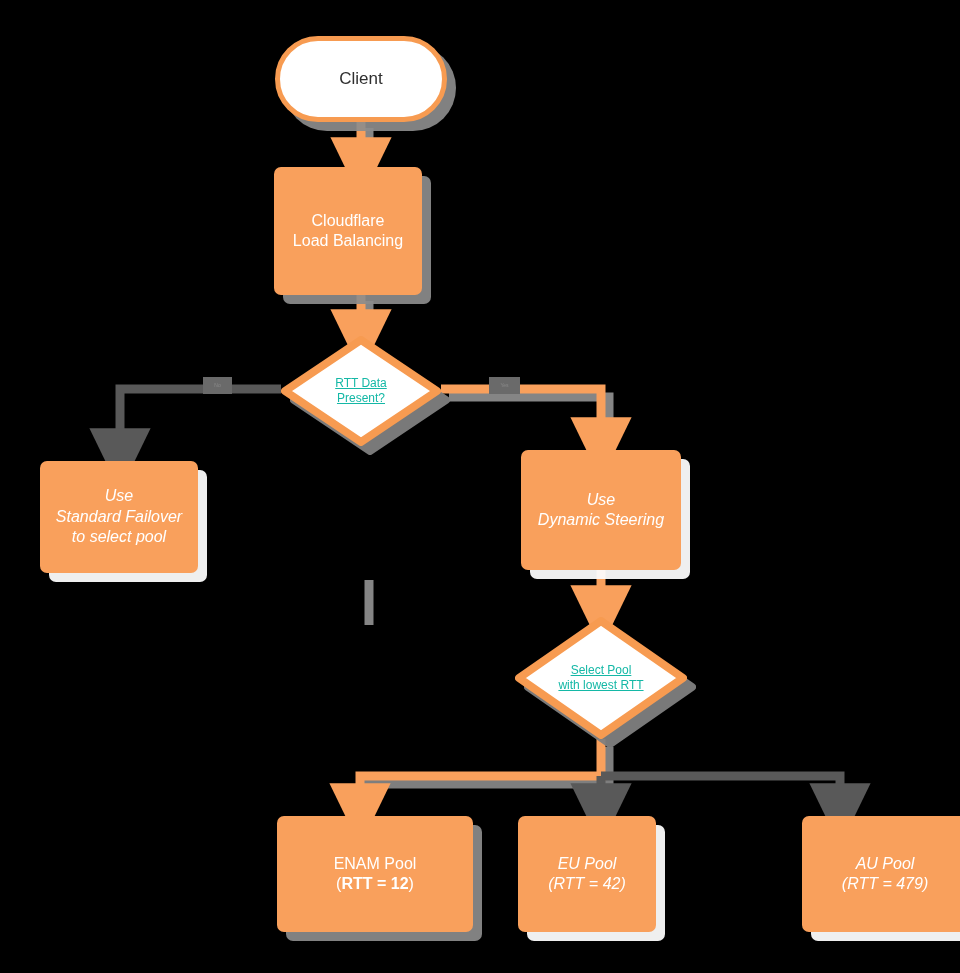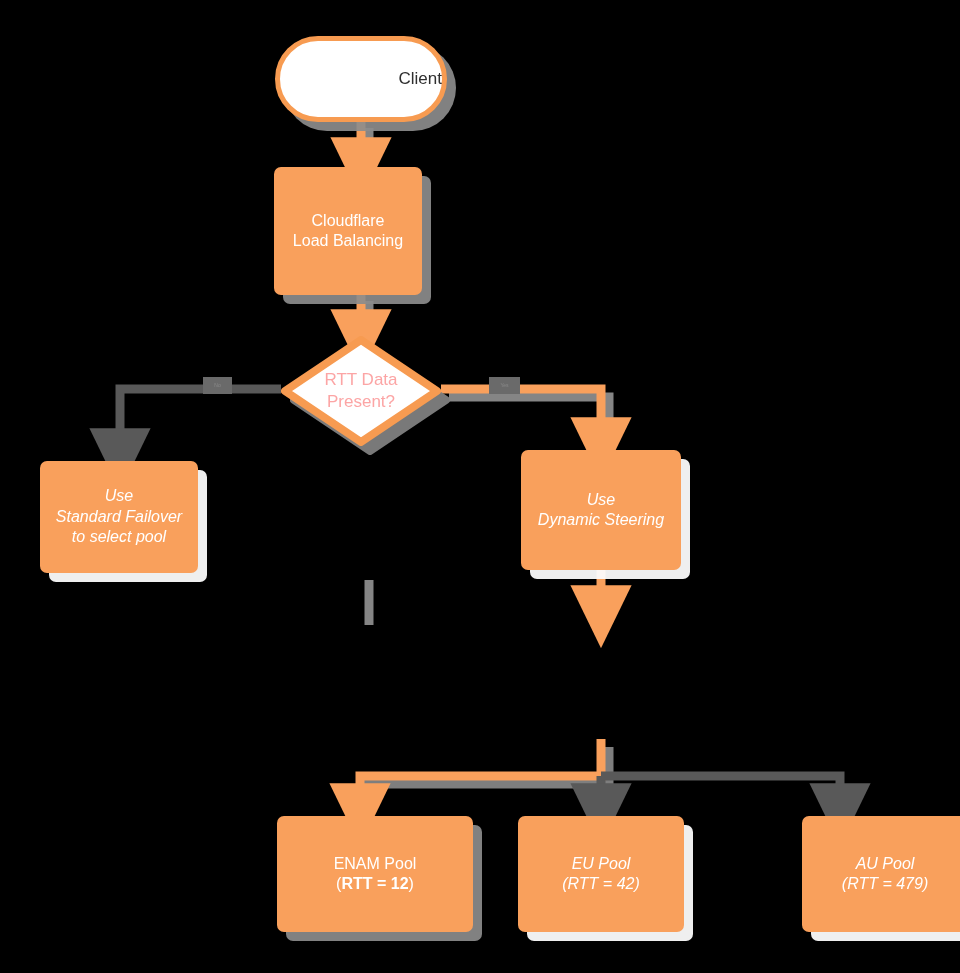--- a/index.html
+++ b/index.html
@@ -28,34 +28,34 @@
     text-align:center;
     line-height:1.28;
   }
   
   .n-pill{
     background:#ffffff;
     border:5px solid #F79B51;
     border-radius:44px;
     color:#2f2f2f;
     font-size:17px;
-    justify-content:flex-end;
   }
   
   .n-proc{
     background:#F9A05C;
     border-radius:7px;
     color:#ffffff;
     font-size:16px;
   }
   
   .n-dia{
     background:transparent;
-    color:#fca5a5;
-    font-size:17px;
+    color:#14b8a6;
+    font-size:12px;
+    text-decoration:underline;
   }
   .dia-shape{
     position:absolute;
     left:0; top:0;
     width:100%; height:100%;
   }
   .dia-label{
     position:relative;
     z-index:2;
     width:78%;
@@ -153,31 +153,40 @@
     </div>
   </div>
 
   <div class="node n-proc boxshadow-white" style="left:521px;top:450px;width:160px;height:120px;">
     <div>
       <div>Use</div>
       <div>Dynamic Steering</div>
     </div>
   </div>
 
+  <div class="node n-dia" style="left:515px;top:617px;width:172px;height:122px;">
+    <svg class="dia-shape sh-grey" viewBox="0 0 172 122" preserveAspectRatio="none">
+      <polygon points="86,4 168,61 86,118 4,61" fill="#FFFFFF" stroke="#F79B51" stroke-width="8" stroke-linejoin="round"></polygon>
+    </svg>
+    <div class="dia-label">
+      <div>Select Pool</div>
+      <div>with lowest RTT</div>
+    </div>
+  </div>
 
   <div class="node n-proc boxshadow-grey" style="left:277px;top:816px;width:196px;height:116px;">
     <div>
       <div>ENAM Pool</div>
       <div>
         <span>(</span><span class="bold">RTT = 12</span><span>)</span>
       </div>
     </div>
   </div>
 
-  <div class="node n-proc boxshadow-white" style="left:518px;top:816px;width:166px;height:116px;">
+  <div class="node n-proc boxshadow-white" style="left:518px;top:816px;width:138px;height:116px;">
     <div>
       <div>EU Pool</div>
       <div>
         <span>(</span><span>RTT = 42</span><span>)</span>
       </div>
     </div>
   </div>
 
   <div class="node n-proc boxshadow-white" style="left:802px;top:816px;width:166px;height:116px;">
     <div>

